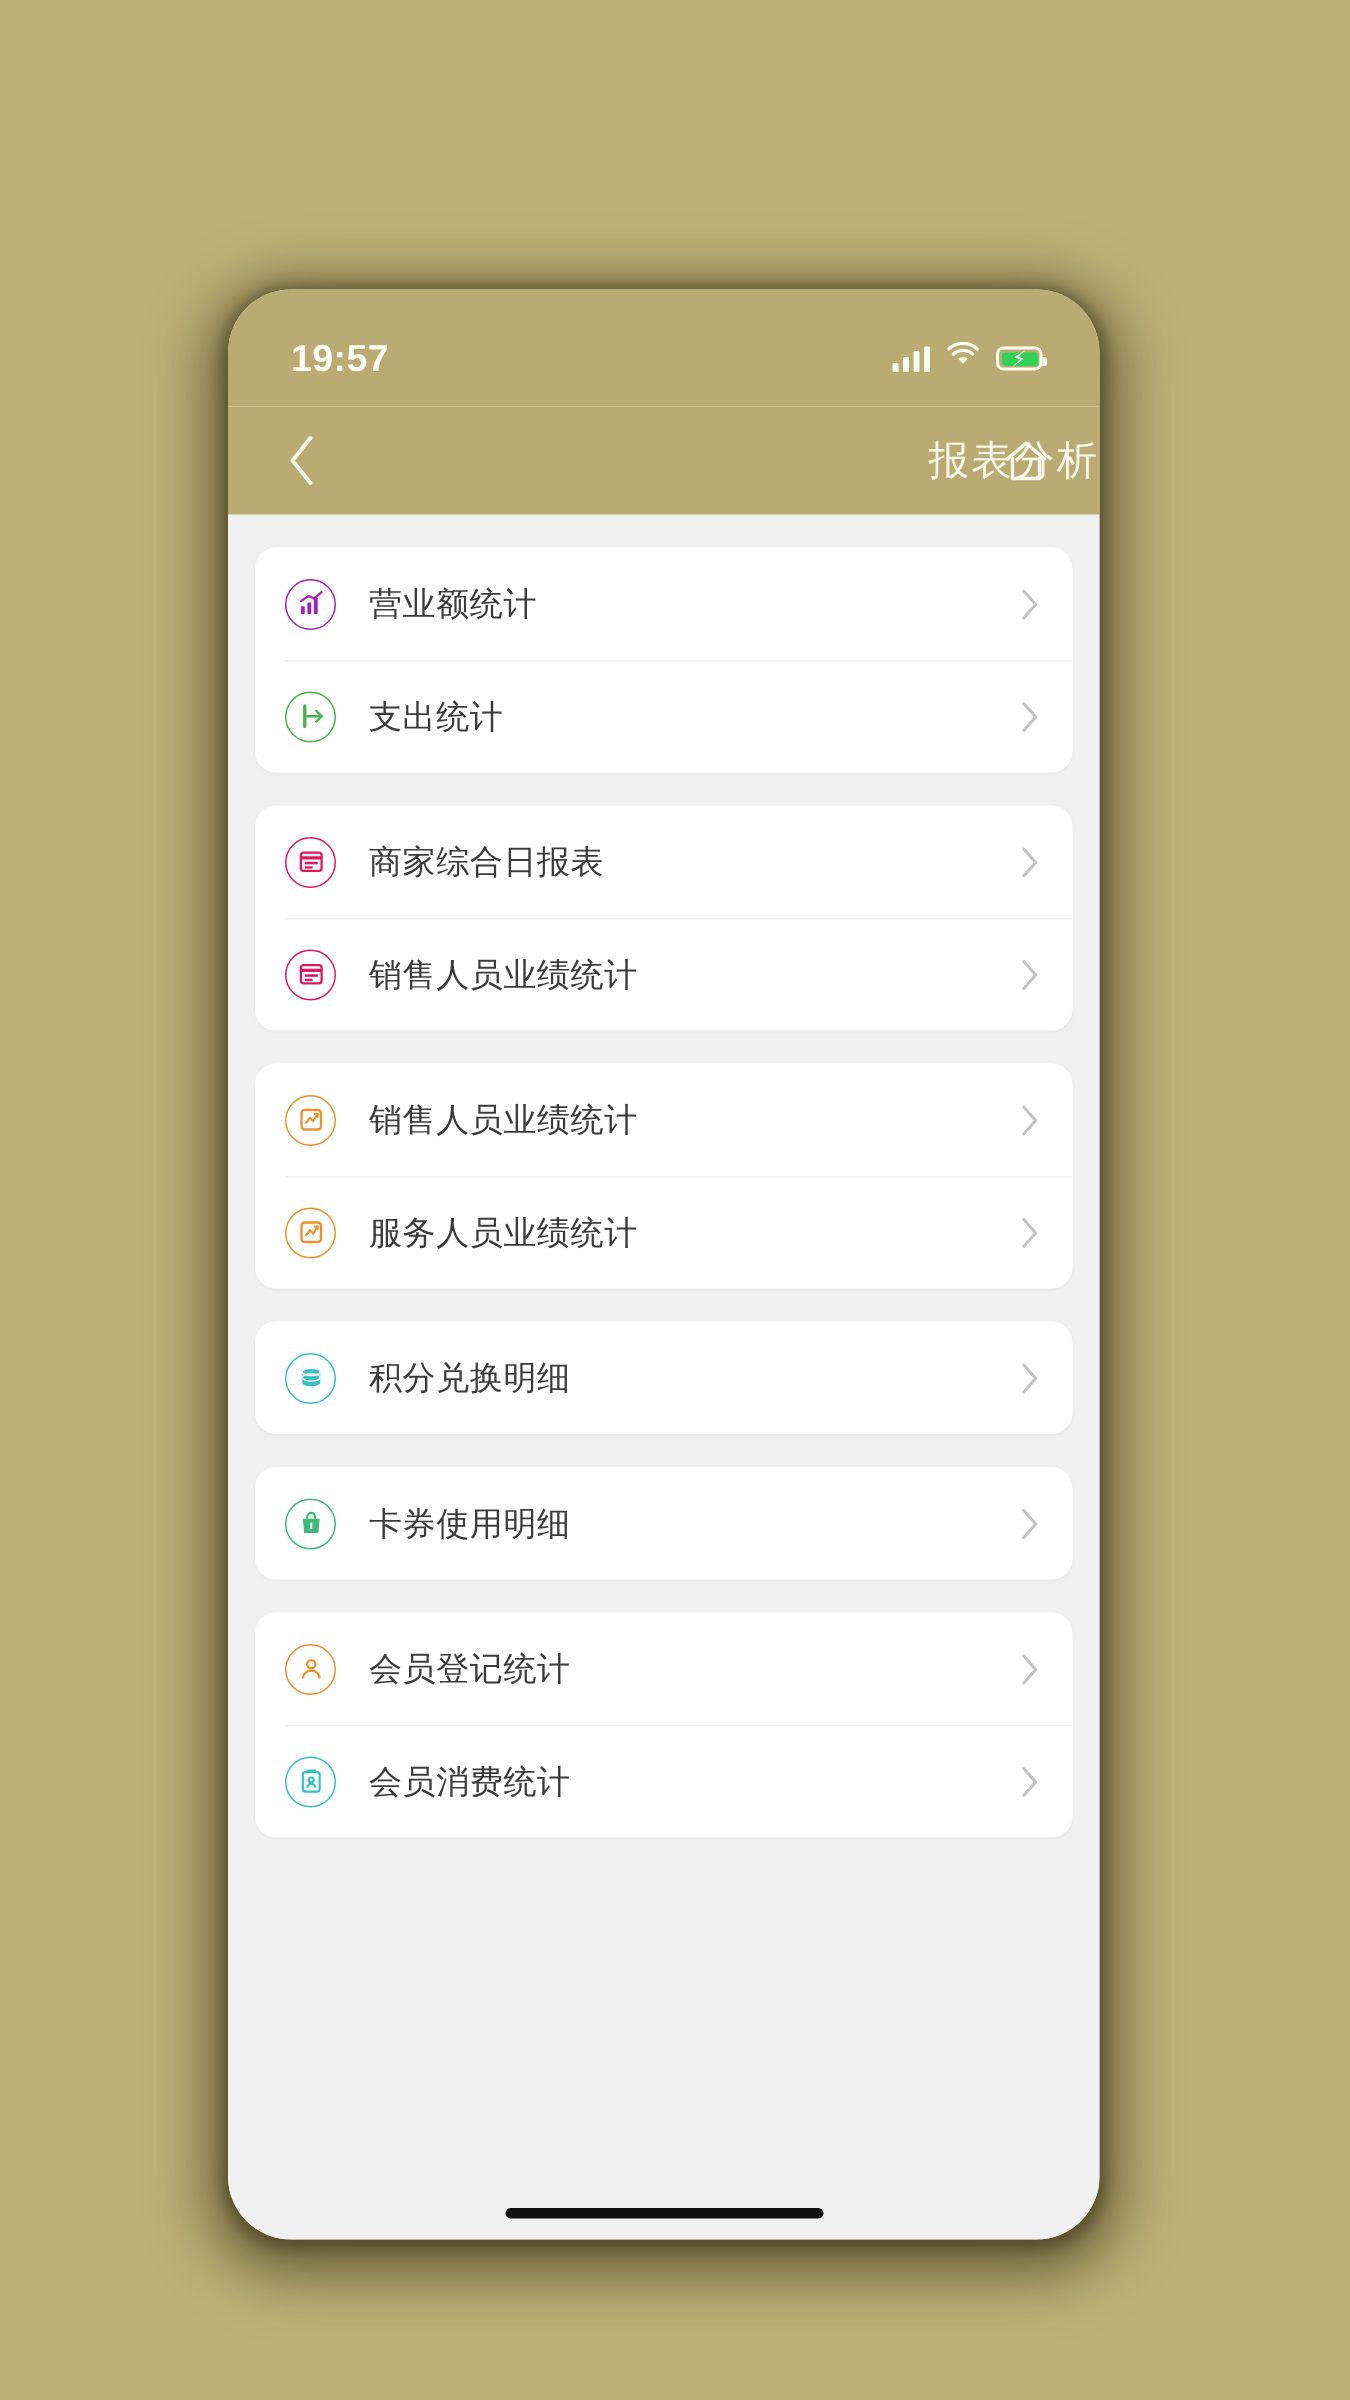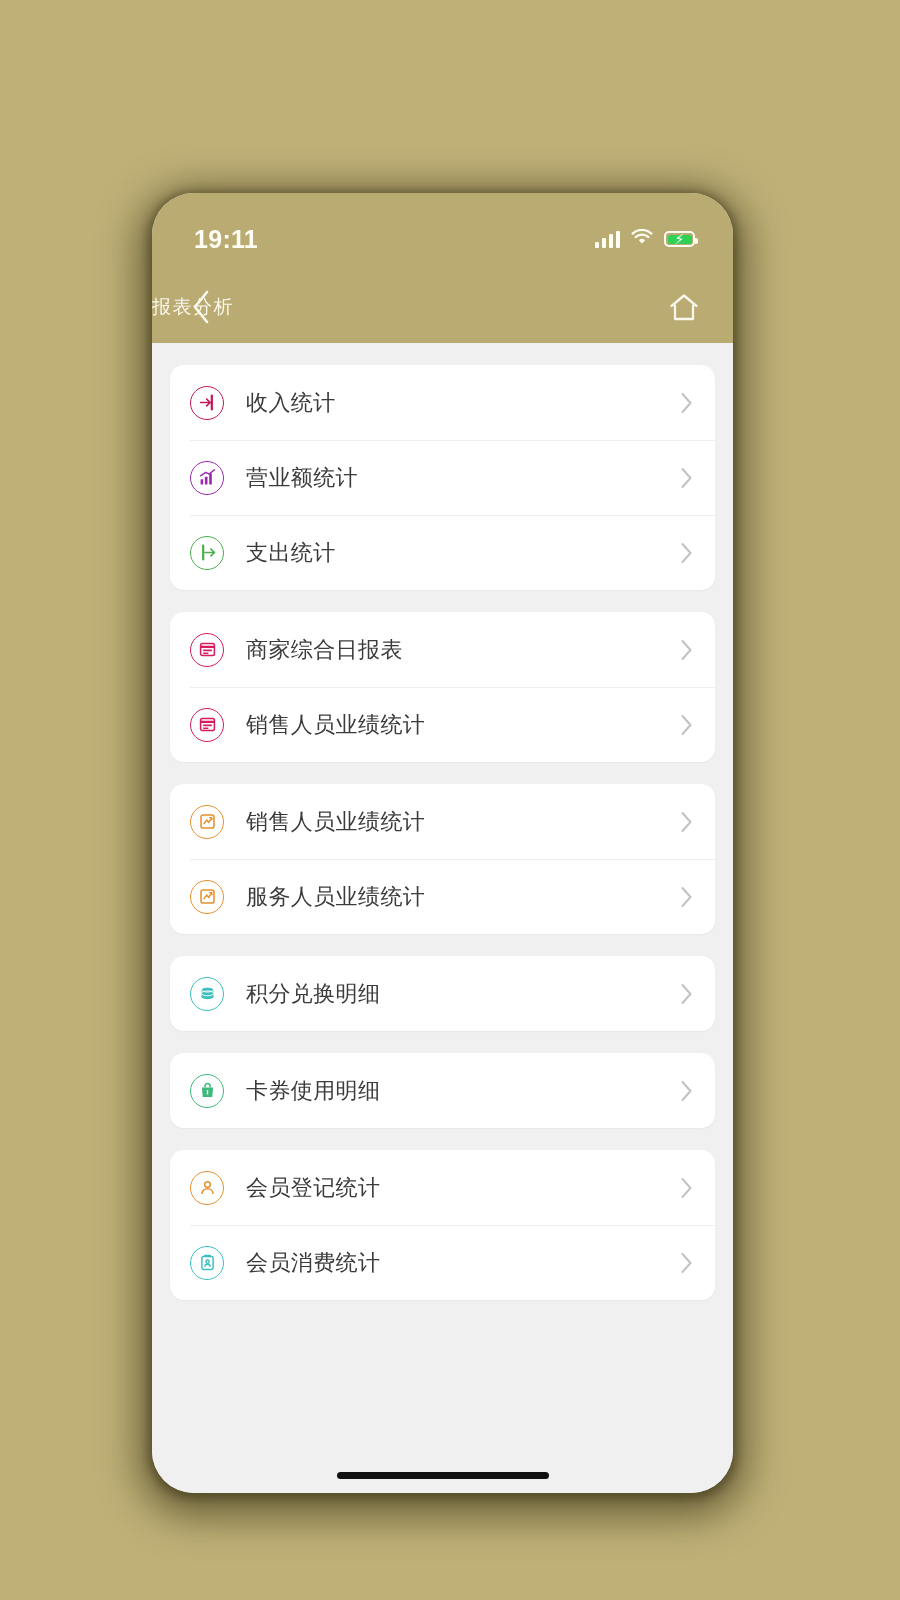--- a/index.html
+++ b/index.html
@@ -80,23 +80,23 @@
     padding:0 26px;
     position:relative;
   }
   #nav-back, #nav-home {
     width:46px; height:46px;
     display:flex; align-items:center; justify-content:center;
     cursor:pointer;
   }
   #nav-title {
     position:absolute; left:0; right:0;
-    text-align:left;
+    text-align:right;
     color:#FAF7EC;
-    font-size:19px;
+    font-size:27px;
     letter-spacing:1.5px;
     pointer-events:none;
   }
   #nav-home { margin-left:auto; }
 
   
   #content {
     height:calc(100% - 150px);
     background:#F0F0F0;
     padding:22px 18px 0 18px;
@@ -157,21 +157,21 @@
     background:#111111;
     border-radius:4px;
   }
 </style>
 </head>
 <body>
 
 <div id="phone">
 
   <div id="statusbar">
-    <div id="clock">19:11</div>
+    <div id="clock">19:57</div>
     <div id="status-icons">
       <span class="bars">
         <i></i>
           <i></i>
           <i></i>
           <i></i>
       </span>
       <span>
         <svg width="22" height="17" viewBox="0 0 22 17">
           <path d="M11 14.6 L7.9 11.2 A4.6 4.6 0 0 1 14.1 11.2 Z" fill="#FFFDF4"></path>
@@ -197,35 +197,20 @@
       <svg width="32" height="30" viewBox="0 0 32 30">
         <path d="M3.5 14 L16 3.5 L28.5 14" stroke="#FAF7EC" stroke-width="2.3" fill="none" stroke-linecap="round" stroke-linejoin="round"></path>
         <path d="M7 13.5 V27 H25 V13.5" stroke="#FAF7EC" stroke-width="2.3" fill="none" stroke-linecap="round" stroke-linejoin="round"></path>
       </svg>
     </div>
   </div>
 
   <div id="content">
       <div class="card">
         <div class="row">
-          <span class="ic" style="color: rgb(194, 24, 91);">
-            <svg width="19" height="19" viewBox="0 0 22 22" fill="none" stroke="currentColor" stroke-width="1.9" stroke-linecap="round" stroke-linejoin="round">
-              <path d="M3 11h11"></path>
-              <path d="M10 7l4 4-4 4"></path>
-              <path d="M16 3v16" stroke-width="2.6"></path>
-            </svg>
-          </span>
-          <span class="row-label">收入统计</span>
-          <span class="chev">
-            <svg width="13" height="22" viewBox="0 0 13 22">
-              <path d="M2.5 2 L10.5 11 L2.5 20" stroke="currentColor" stroke-width="2" fill="none" stroke-linecap="round" stroke-linejoin="round"></path>
-            </svg>
-          </span>
-        </div>
-        <div class="row">
           <span class="ic" style="color: rgb(156, 39, 176);">
             <svg width="19" height="19" viewBox="0 0 22 22" fill="currentColor">
               <rect x="3" y="13" width="3" height="6" rx="0.6"></rect>
               <rect x="8" y="10" width="3" height="9" rx="0.6"></rect>
               <rect x="13" y="6" width="3" height="13" rx="0.6"></rect>
               <path d="M3 9 L9 5 L13 7 L19 2" stroke="currentColor" stroke-width="1.7" fill="none" stroke-linecap="round" stroke-linejoin="round"></path>
             </svg>
           </span>
           <span class="row-label">营业额统计</span>
           <span class="chev">

